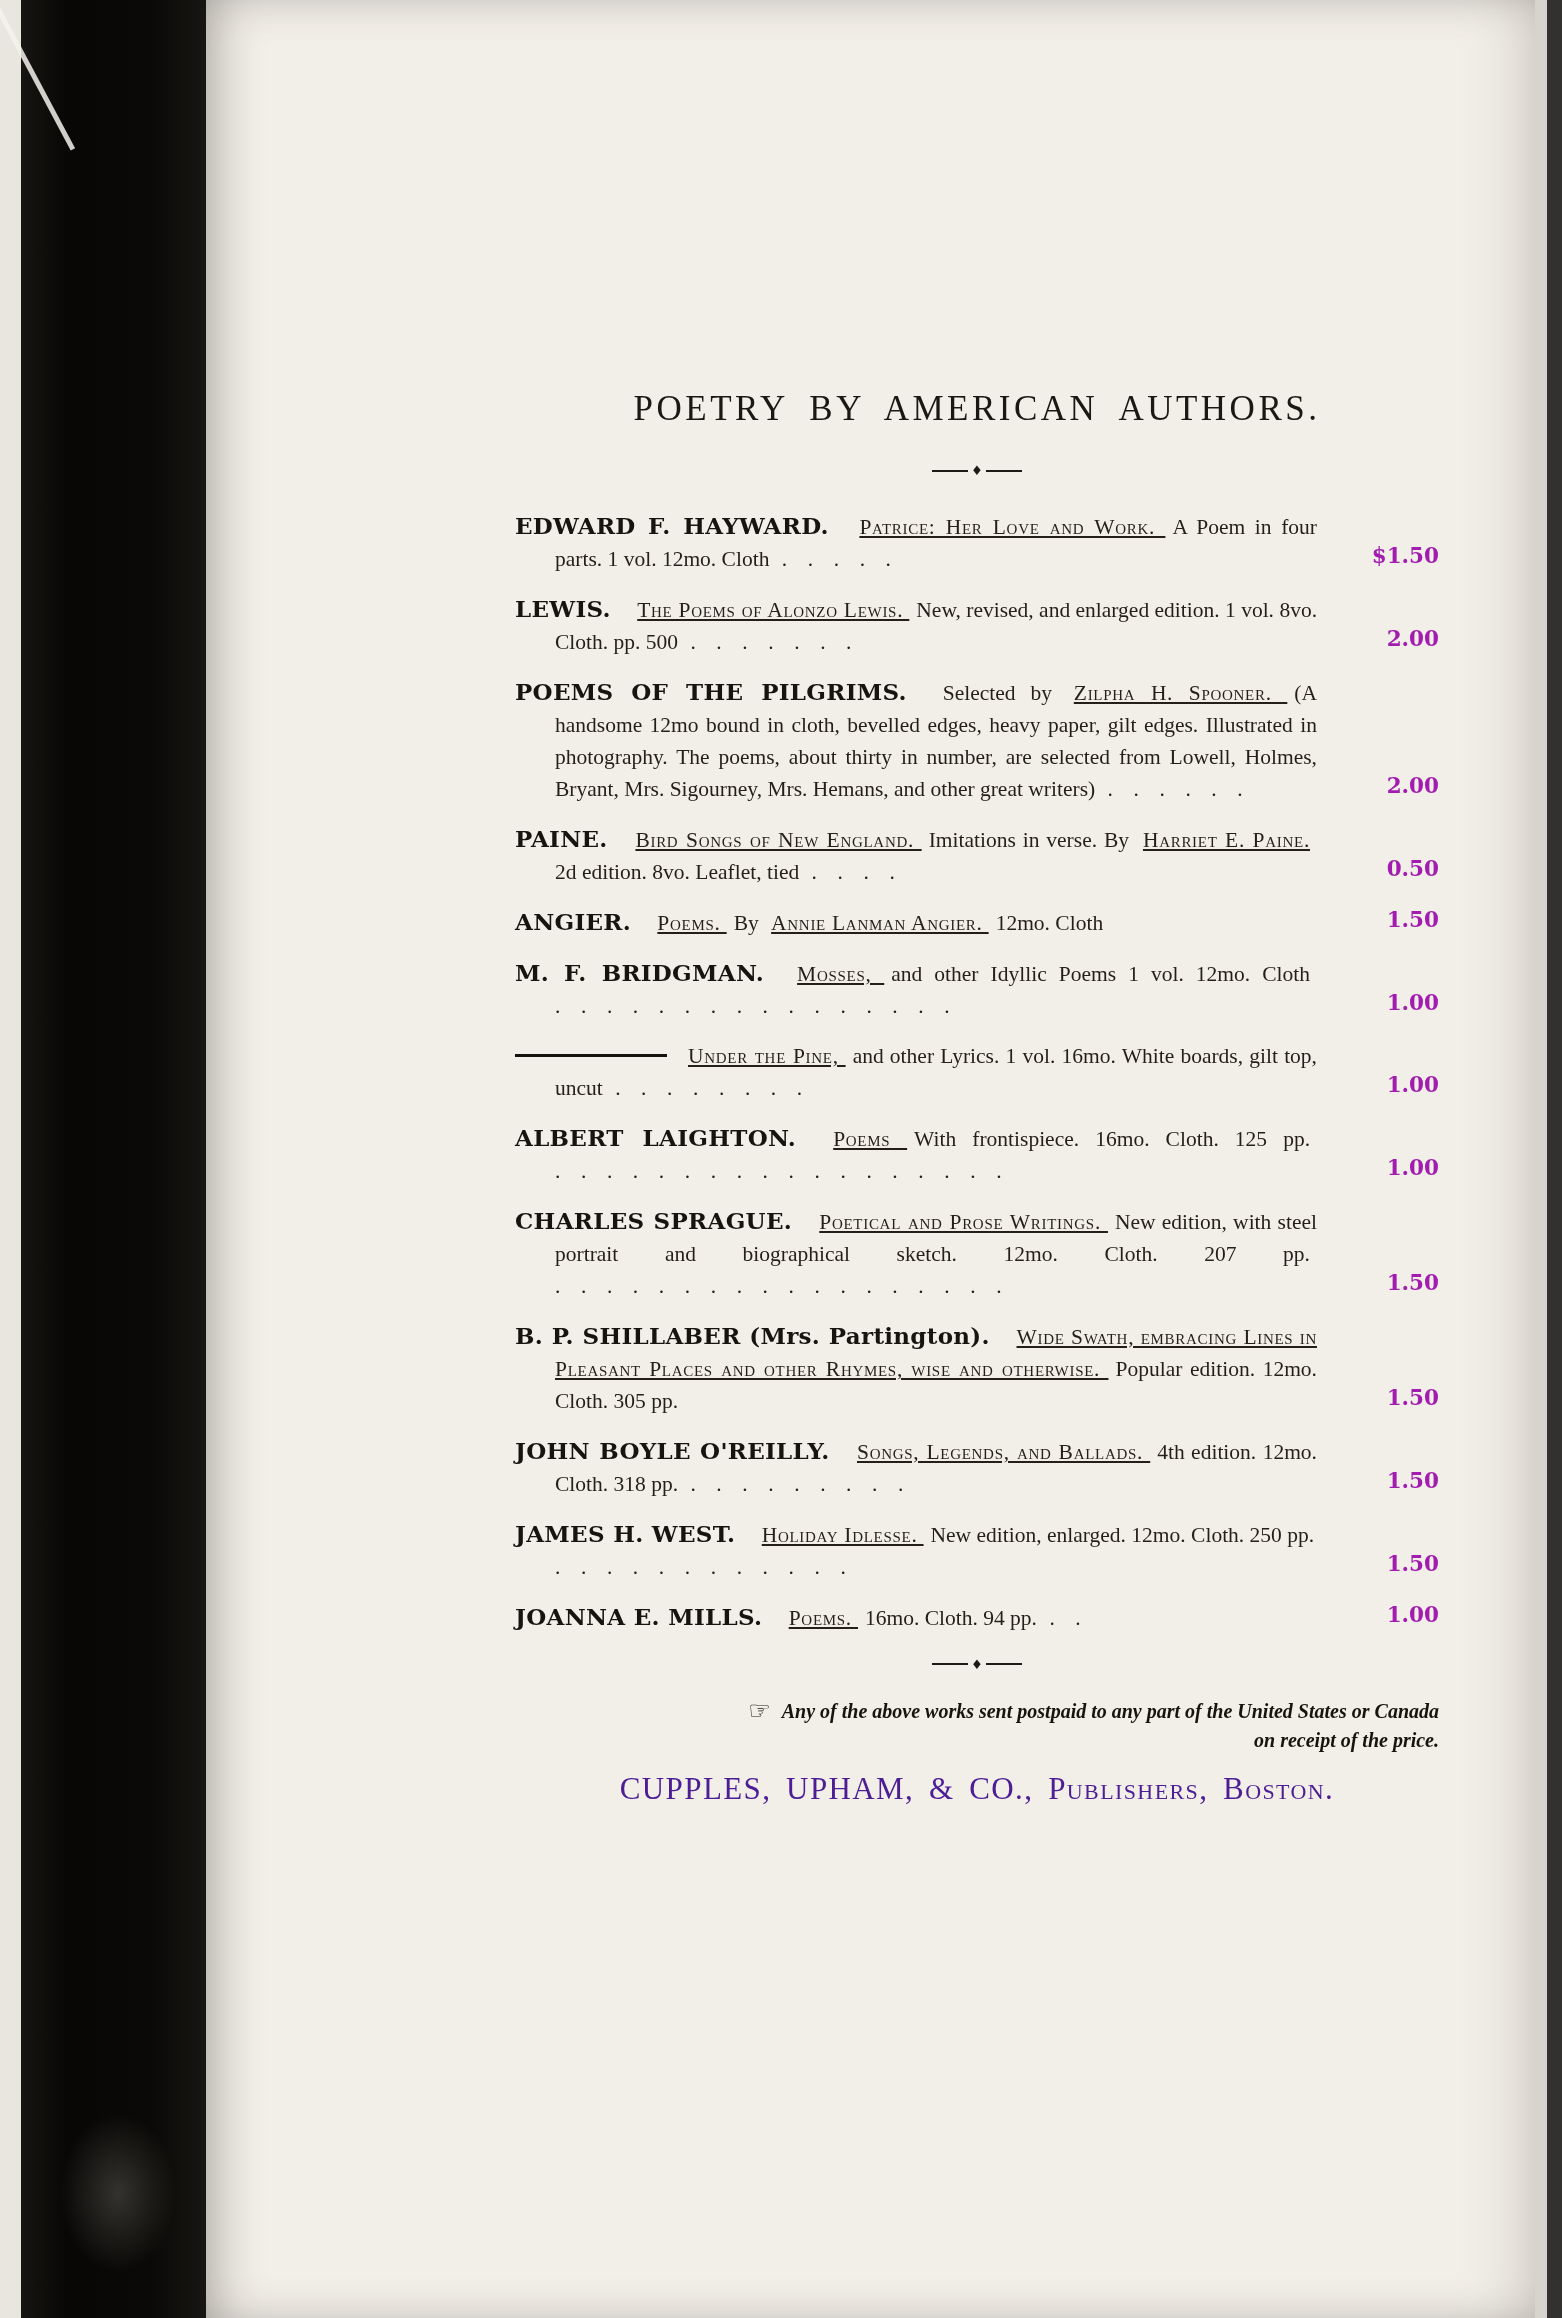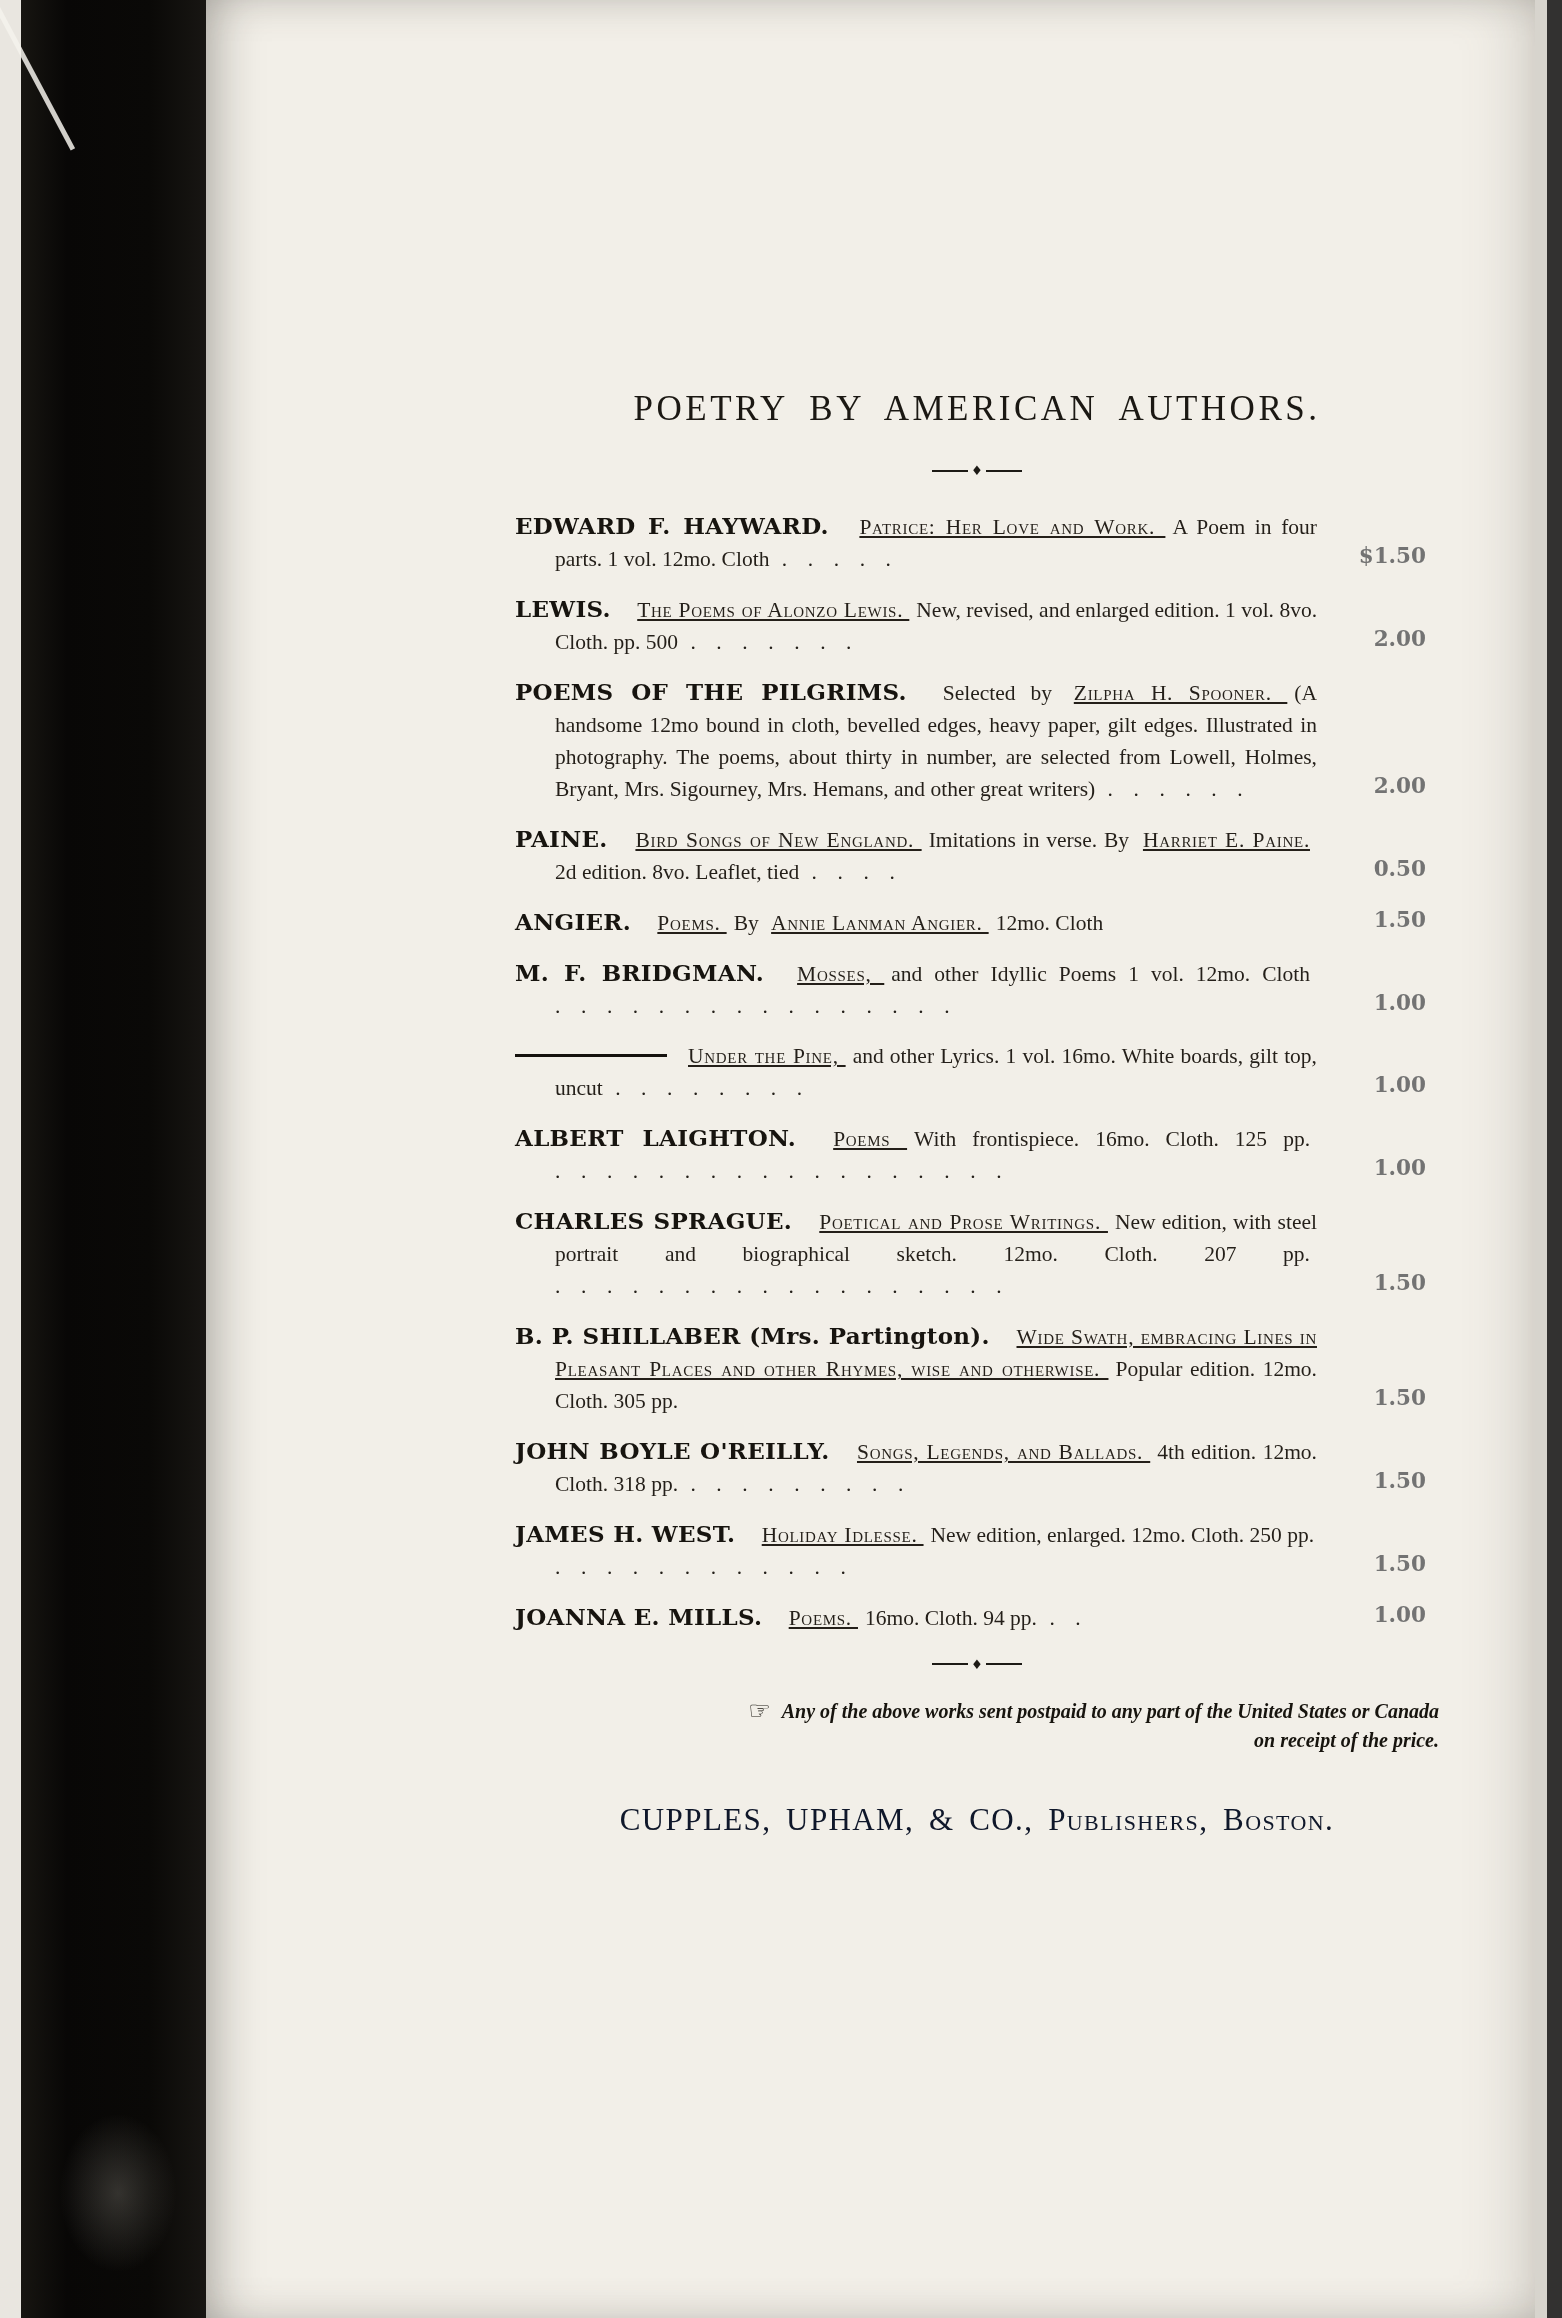--- a/index.html
+++ b/index.html
@@ -80,41 +80,41 @@
     color:#17140f;
   }
   .seg.sc   { font-variant:small-caps; letter-spacing:0.7px; margin-right:7px;text-decoration:underline; }
   .seg.plain{ margin-right:7px; }
   .seg.dots { letter-spacing:7.6px; white-space:nowrap; }
   .seg.rule {
     display:inline-block; width:152px; height:2.8px;
     background:#15120d; margin-right:21px; margin-bottom:6.3px;
   }
   .price {
-    position:absolute; right:13px; bottom:3.5px;
+    position:absolute; right:0; bottom:3.5px;
     font-family:"DejaVu Serif", serif;
-    font-weight:bold; font-size:21.5px; color:#737373;
+    font-weight:bold; font-size:21.5px; color:#a21caf;
   }
 
   
   .note {
     text-align:right;
     font-style:italic; font-weight:bold;
     font-size:20px; line-height:29px;
     color:#17140e;
   }
   .note .manicule {
     font-style:normal; font-family:"DejaVu Sans", sans-serif;
     font-size:25px; margin-right:11px; vertical-align:-1.4px;
   }
   .publisher {
-    margin-top:47px;
+    margin-top:16px;
     text-align:center;
     font-size:31px; letter-spacing:1.4px; word-spacing:5.6px;
-    color:#0f172a;
+    color:#4c1d95;
   }
   .publisher .sc { font-variant:small-caps; }
 </style>
 </head>
 <body>
 
 <div class="band-left">
   <div class="scratch"></div>
   <div class="band-smudge"></div>
 </div>

